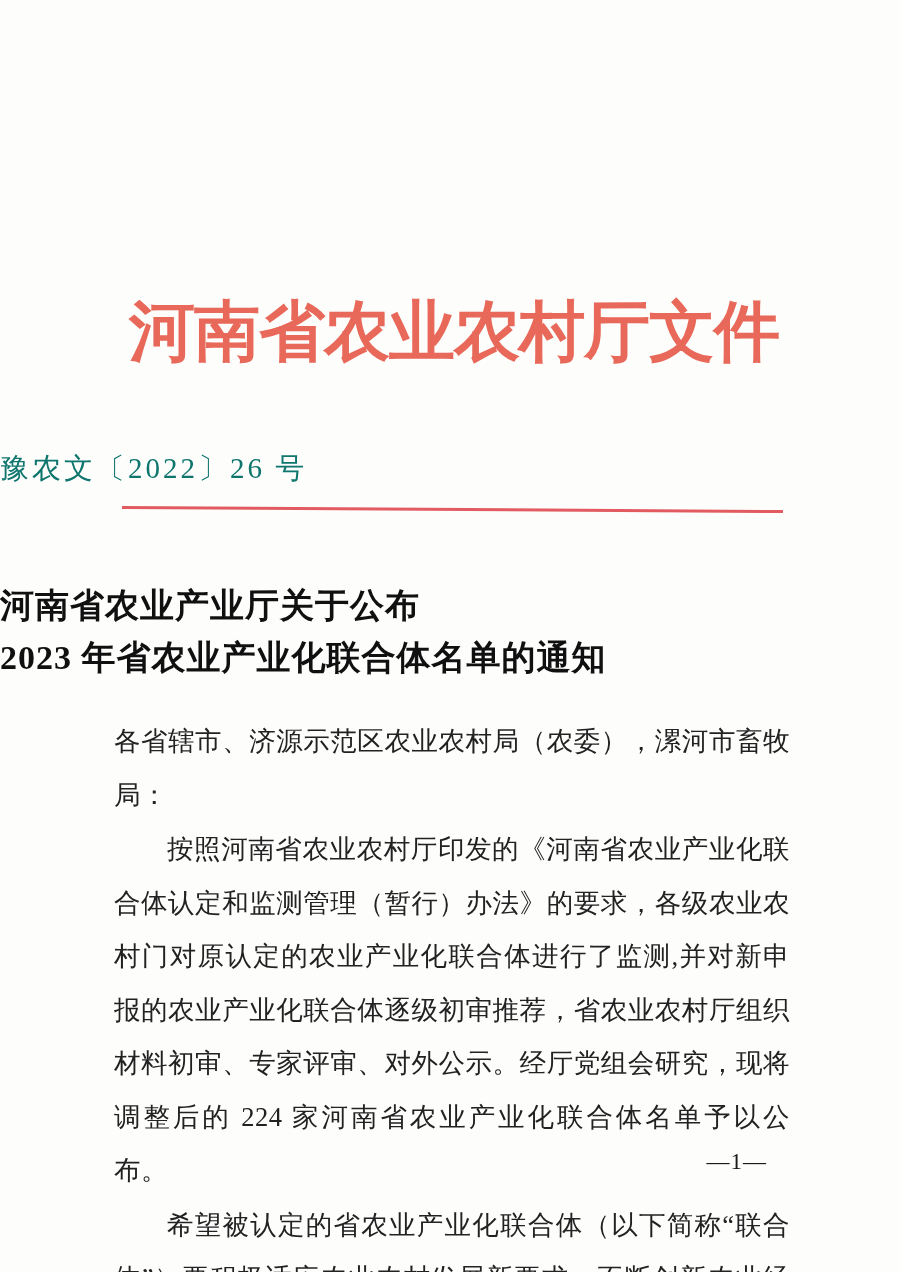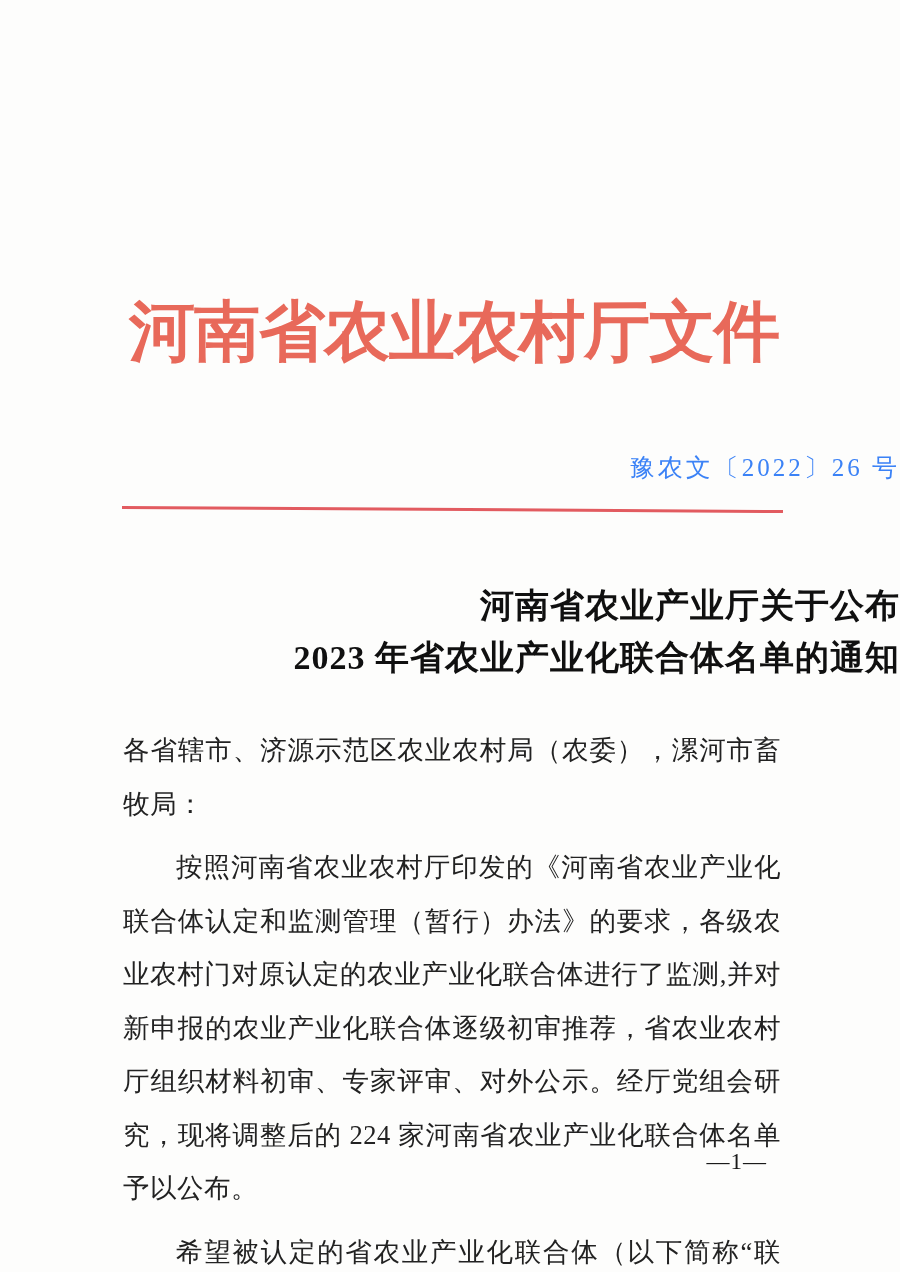--- a/index.html
+++ b/index.html
@@ -28,62 +28,62 @@
     font-weight: 900;
     color: var(--header-red, #e8695a);
     letter-spacing: -1px;
     white-space: nowrap;
   }
   .doc-number {
     position: absolute;
     top: 448px;
     left: 0;
     width: 100%;
-    text-align: right;
-    font-size: 25px;
+    text-align: left;
+    font-size: 29px;
     line-height: 40px;
     letter-spacing: 3px;
-    color: #3b82f6;
+    color: #0f766e;
     white-space: nowrap;
   }
   .red-divider {
     position: absolute;
     left: 122px;
     top: 506px;
     width: 661px;
     height: 3px;
     background: var(--divider-red, #e25b60);
     transform: rotate(0.35deg);
     transform-origin: left center;
   }
   .notice-title {
     position: absolute;
     top: 580px;
     left: 0;
     width: 100%;
-    text-align: right;
+    text-align: left;
     font-weight: 700;
     font-size: 34px;
     line-height: 52px;
     color: #101010;
     letter-spacing: 1px;
   }
   .body-text {
     position: absolute;
     left: 113px;
     top: 714px;
     width: 678px;
     font-size: 26.5px;
     line-height: 53.5px;
     color: #222;
     text-align: justify;
     letter-spacing: 0.5px;
   }
   .body-text p {
-    margin: 10px;
+    margin: 1px;
   }
   .body-text p.para {
     text-indent: 2em;
   }
   .page-number {
     position: absolute;
     top: 1146px;
     right: 133px;
     font-size: 23px;
     line-height: 32px;

